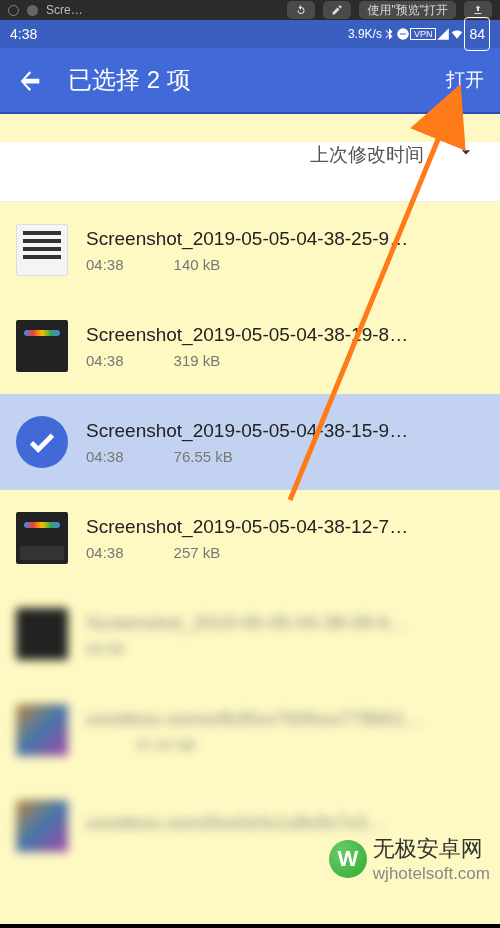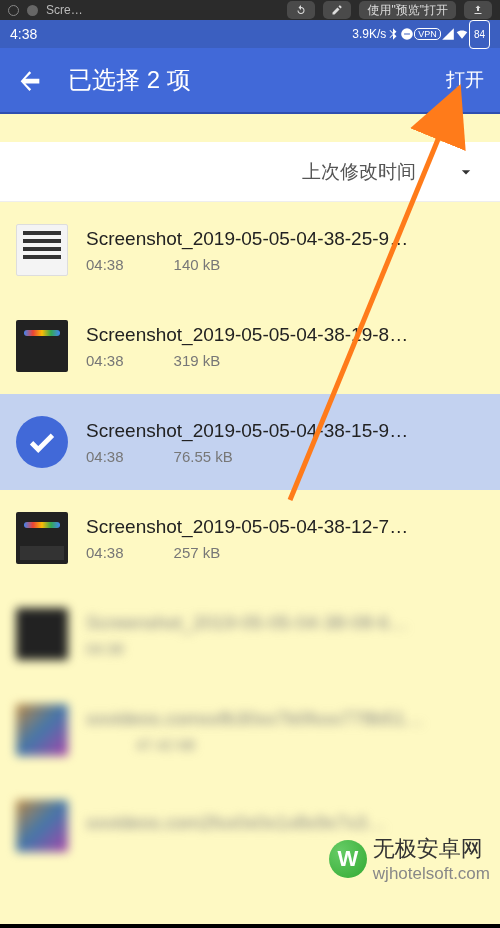--- a/index.html
+++ b/index.html
@@ -24,37 +24,37 @@
   .phone { position: relative; width: 500px; height: 904px; background: #fef9c3; }
 
   
   .statusbar {
     height: 28px; background: #3b5fc0; color: #fff; display: flex;
     align-items: center; padding: 0 10px; font-size: 14px;
   }
   .statusbar .time { flex: 1; }
   .statusbar .sb-right { display: flex; align-items: center; font-size: 12px; }
   .statusbar .sb-right svg { width: 14px; height: 14px; }
-  .vpn-badge { border: 1px solid #fff; border-radius: 5px; font-size: 9px; padding: 0 3px; }
-  .batt-badge { border: 1px solid #fff; border-radius: 4px; font-size: 10px; padding: 8px 4px; }
+  .vpn-badge { border: 1px solid #fff; border-radius: 0; font-size: 9px; padding: 0 3px; }
+  .batt-badge { border: 1px solid #fff; border-radius: 4px; font-size: 14px; padding: 8px 4px; }
 
   
   .appbar {
     height: 66px; background: #4169d8; color: #fff; display: flex;
     align-items: center; padding: 0 16px; gap: 24px;
     border-bottom: 2px solid #2e4fb0;
   }
   .appbar .back { width: 28px; height: 28px; display:flex; align-items:center; }
   .appbar .title { flex: 1; font-size: 24px; font-weight: 400; }
   .appbar .open-btn { font-size: 19px; color: #fff; }
 
   
   .sortrow {
-    height: 60px; display: flex; align-items: center; justify-content: flex-end;
-    padding: 0 24px; gap: 40px; color: #444; border-bottom: 1px solid #eee;
+    height: 60px; display: flex; align-items: flex-start; justify-content: flex-end;
+    padding: 0 24px; gap: 32px; color: #444; border-bottom: 1px solid #eee;
     background: #fff; margin-top: 28px;
   }
   .sortrow .sort-label { font-size: 19px; color: #555; }
   .sortrow svg { width: 20px; height: 20px; }
 
   
   .list { }
   .row {
     display: flex; align-items: center; padding: 14px 16px; gap: 18px;
     min-height: 96px;

